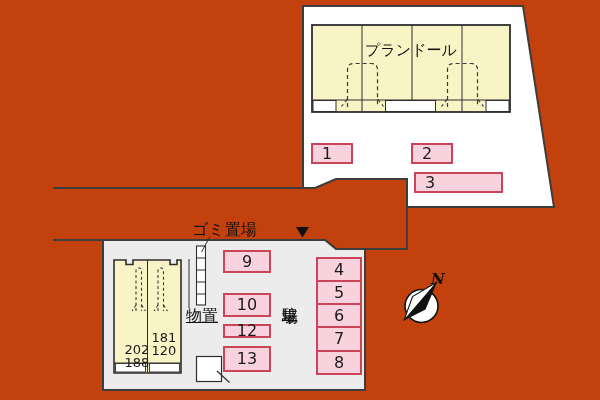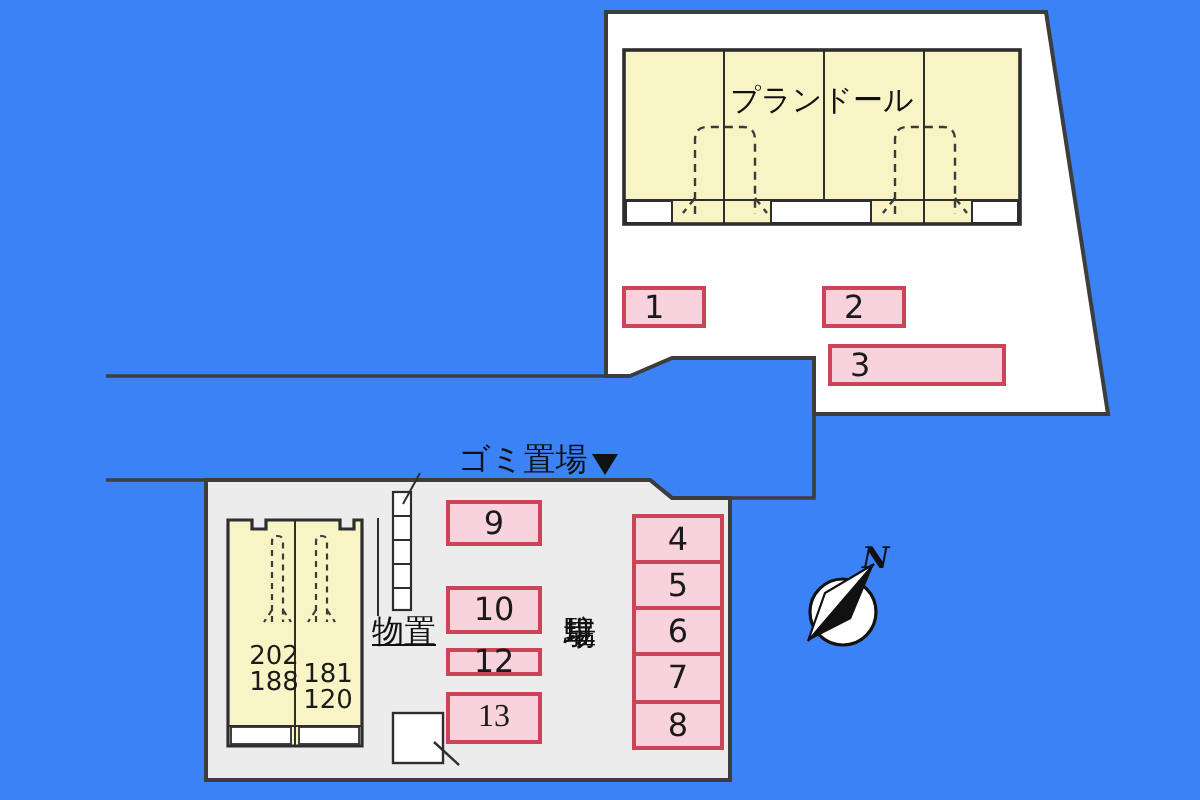--- a/index.html
+++ b/index.html
@@ -1,17 +1,17 @@
 <!DOCTYPE html>
 <html><head>
 <meta charset="utf-8">
 <style>
   html,body{margin:0;padding:0;background:#ffffff;}
   .stage{
-    position:relative;width:600px;height:400px;background:#3b82f6;overflow:hidden;
+    position:relative;width:600px;height:400px;background:#c2410c;overflow:hidden;
     font-family:"DejaVu Sans","Liberation Sans",sans-serif;color:#111;
   }
   .stage svg{position:absolute;left:0;top:0;}
   .lbl{position:absolute;white-space:nowrap;color:#111;}
   .spot{
     position:absolute;box-sizing:border-box;
     background:#f8d2dc;border:2px solid #cc4458;
     display:flex;align-items:center;justify-content:center;
     font-size:16px;color:#1a1a1a;line-height:1;
   }
@@ -82,42 +82,42 @@
 
     <g>
       <circle cx="421.5" cy="306" r="16.5" fill="#ffffff" stroke="#111" stroke-width="1.6"></circle>
       <polygon points="437,282 412.5,296.5 404,320.5" fill="#ffffff" stroke="#111" stroke-width="1.1"></polygon>
       <polygon points="437,282 404,320.5 425.5,309.5" fill="#111"></polygon>
     </g>
   </svg>
 
   <div class="lbl" style="left:312px;top:41px;width:198px;text-align:center;font-size:15px;">プランドール</div>
 
-  <div class="units" style="left:114px;top:322px;width:46px;">
+  <div class="units" style="left:114px;top:343px;width:46px;">
     <div>202</div>
     <div>188</div>
   </div>
   <div class="units" style="left:147px;top:331px;width:34px;">
     <div>181</div>
     <div>120</div>
   </div>
 
-  <div class="lbl" style="left:192px;top:220px;font-size:16px;margin-left:37px;">ゴミ置場</div>
+  <div class="lbl" style="left:192px;top:220px;font-size:16px;">ゴミ置場</div>
   <div class="lbl" style="left:186px;top:306px;font-size:16px;text-decoration:underline;">物置</div>
   <div class="lbl vert" style="left:282px;top:294px;font-size:16px;">駐車場</div>
   <div class="lbl north" style="left:431px;top:270px;font-size:15px;">N</div>
 
   <div class="spot leftnum" style="left:311px;top:143px;width:42px;height:21px;">1</div>
   <div class="spot leftnum" style="left:411px;top:143px;width:42px;height:21px;">2</div>
   <div class="spot leftnum" style="left:414px;top:172px;width:89px;height:21px;">3</div>
 
   <div class="spot" style="left:316px;top:257px;width:46px;height:25px;">4</div>
   <div class="spot" style="left:316px;top:280px;width:46px;height:25px;">5</div>
   <div class="spot" style="left:316px;top:303px;width:46px;height:25px;">6</div>
   <div class="spot" style="left:316px;top:326px;width:46px;height:26px;">7</div>
   <div class="spot" style="left:316px;top:350px;width:46px;height:25px;">8</div>
 
   <div class="spot" style="left:223px;top:250px;width:48px;height:23px;">9</div>
   <div class="spot" style="left:223px;top:293px;width:48px;height:24px;">10</div>
   <div class="spot" style="left:223px;top:324px;width:48px;height:14px;">12</div>
-  <div class="spot" style="left:223px;top:346px;width:48px;height:26px;font-family:Liberation Serif, serif;">13</div>
+  <div class="spot" style="left:223px;top:346px;width:48px;height:26px;">13</div>
 
 </div>
 
 </body></html>

